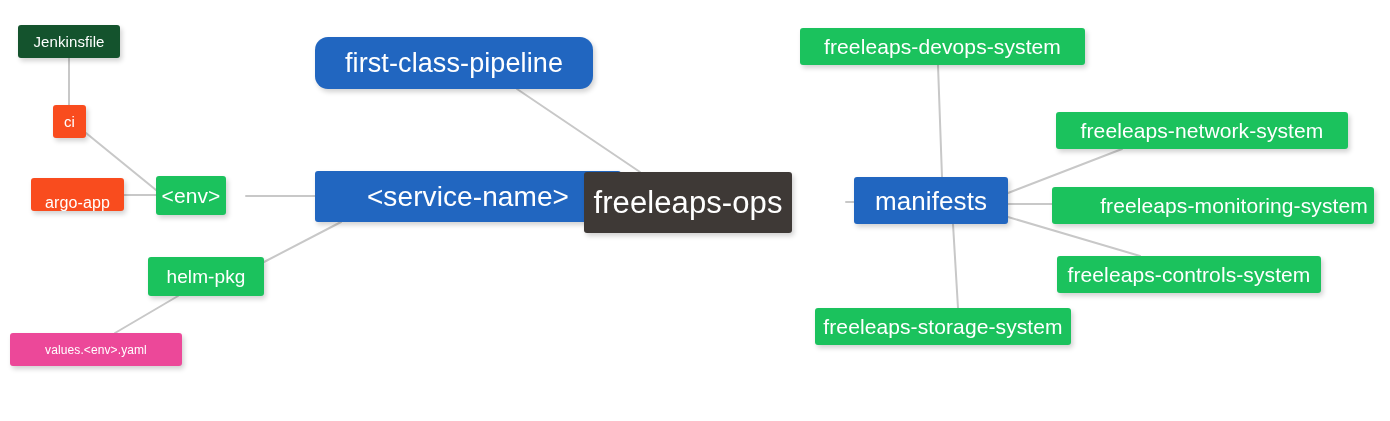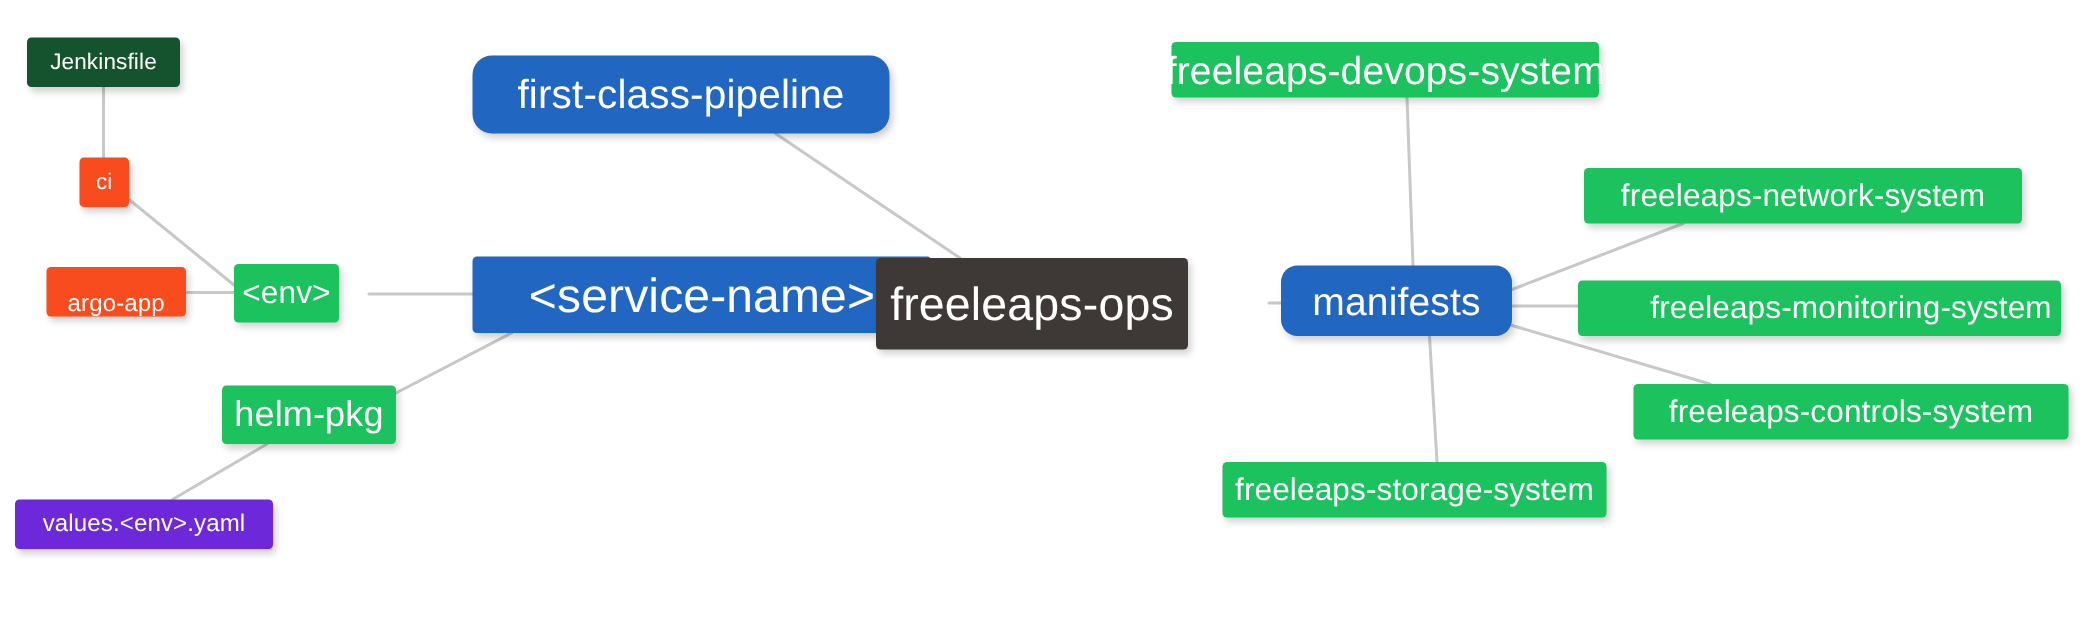--- a/index.html
+++ b/index.html
@@ -72,47 +72,47 @@
       </div>
       <div class="node" style="left: 53px; top: 105px; width: 33px; height: 33px; background: rgb(249, 76, 30); font-size: 15px;">
         <span class="node-label">ci</span>
       </div>
       <div class="node" style="left: 31px; top: 178px; width: 93px; height: 33px; background: rgb(249, 76, 30); font-size: 16px; align-items: flex-end;">
         <span class="node-label">argo-app</span>
       </div>
       <div class="node" style="left: 156px; top: 176px; width: 70px; height: 39px; background: rgb(27, 194, 93); font-size: 21px;">
         <span class="node-label">&lt;env&gt;</span>
       </div>
-      <div class="node" style="left: 148px; top: 257px; width: 116px; height: 39px; background: rgb(27, 194, 93); font-size: 24px;">
+      <div class="node" style="left: 148px; top: 257px; width: 116px; height: 39px; background: rgb(27, 194, 93); font-size: 19px;">
         <span class="node-label">helm-pkg</span>
       </div>
-      <div class="node" style="left: 10px; top: 333px; width: 172px; height: 33px; background: #6d28d9; font-size: 16px;">
+      <div class="node" style="left: 10px; top: 333px; width: 172px; height: 33px; background: #ec4899; font-size: 12px;">
         <span class="node-label">values.&lt;env&gt;.yaml</span>
       </div>
       <div class="node" style="left: 315px; top: 37px; width: 278px; height: 52px; background: rgb(33, 102, 192); font-size: 27px; border-radius: 13px;">
         <span class="node-label">first-class-pipeline</span>
       </div>
-      <div class="node" style="left: 315px; top: 171px; width: 306px; height: 51px; background: rgb(33, 102, 192); font-size: 32px;">
+      <div class="node" style="left: 315px; top: 171px; width: 306px; height: 51px; background: rgb(33, 102, 192); font-size: 28px;">
         <span class="node-label">&lt;service-name&gt;</span>
       </div>
       <div class="node" style="left: 584px; top: 172px; width: 208px; height: 61px; background: rgb(62, 57, 54); font-size: 31px;">
         <span class="node-label">freeleaps-ops</span>
       </div>
-      <div class="node" style="left: 854px; top: 177px; width: 154px; height: 47px; background: rgb(33, 102, 192); font-size: 26px; border-radius: 11px;">
+      <div class="node" style="left: 854px; top: 177px; width: 154px; height: 47px; background: rgb(33, 102, 192); font-size: 26px;">
         <span class="node-label">manifests</span>
       </div>
-      <div class="node" style="left: 781px; top: 28px; width: 285px; height: 37px; background: rgb(27, 194, 93); font-size: 26px;">
+      <div class="node" style="left: 800px; top: 28px; width: 285px; height: 37px; background: rgb(27, 194, 93); font-size: 21px;">
         <span class="node-label">freeleaps-devops-system</span>
       </div>
       <div class="node" style="left: 1056px; top: 112px; width: 292px; height: 37px; background: rgb(27, 194, 93); font-size: 21px;">
         <span class="node-label">freeleaps-network-system</span>
       </div>
       <div class="node" style="left: 1052px; top: 187px; width: 322px; height: 37px; background: rgb(27, 194, 93); font-size: 21px; padding-left: 42px;">
         <span class="node-label">freeleaps-monitoring-system</span>
       </div>
-      <div class="node" style="left: 1057px; top: 256px; width: 290px; height: 37px; background: rgb(27, 194, 93); font-size: 21px; margin-left: 32px;">
+      <div class="node" style="left: 1057px; top: 256px; width: 264px; height: 37px; background: rgb(27, 194, 93); font-size: 21px;">
         <span class="node-label">freeleaps-controls-system</span>
       </div>
       <div class="node" style="left: 815px; top: 308px; width: 256px; height: 37px; background: rgb(27, 194, 93); font-size: 21px;">
         <span class="node-label">freeleaps-storage-system</span>
       </div>
     </div>
 </div>
 
 </body></html>

